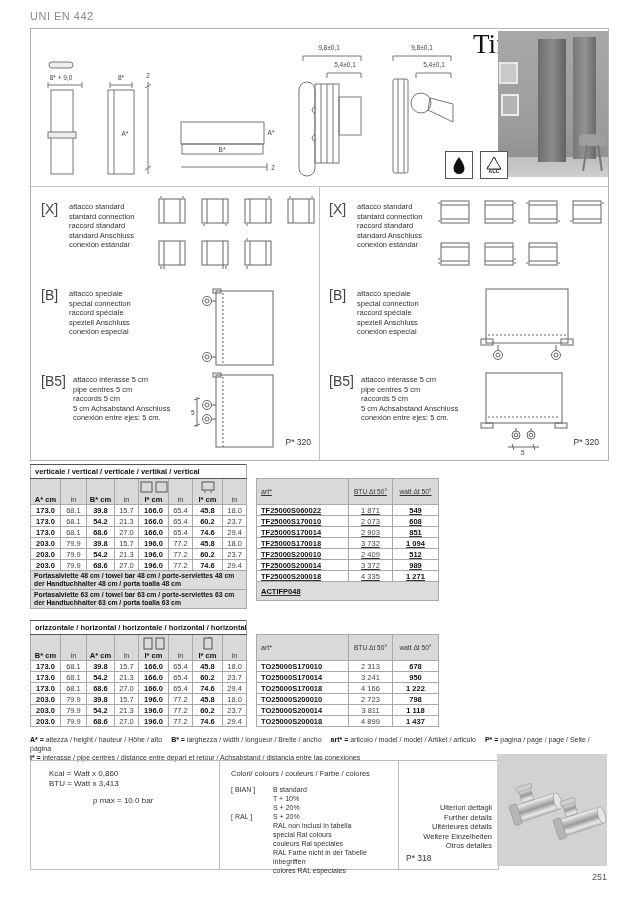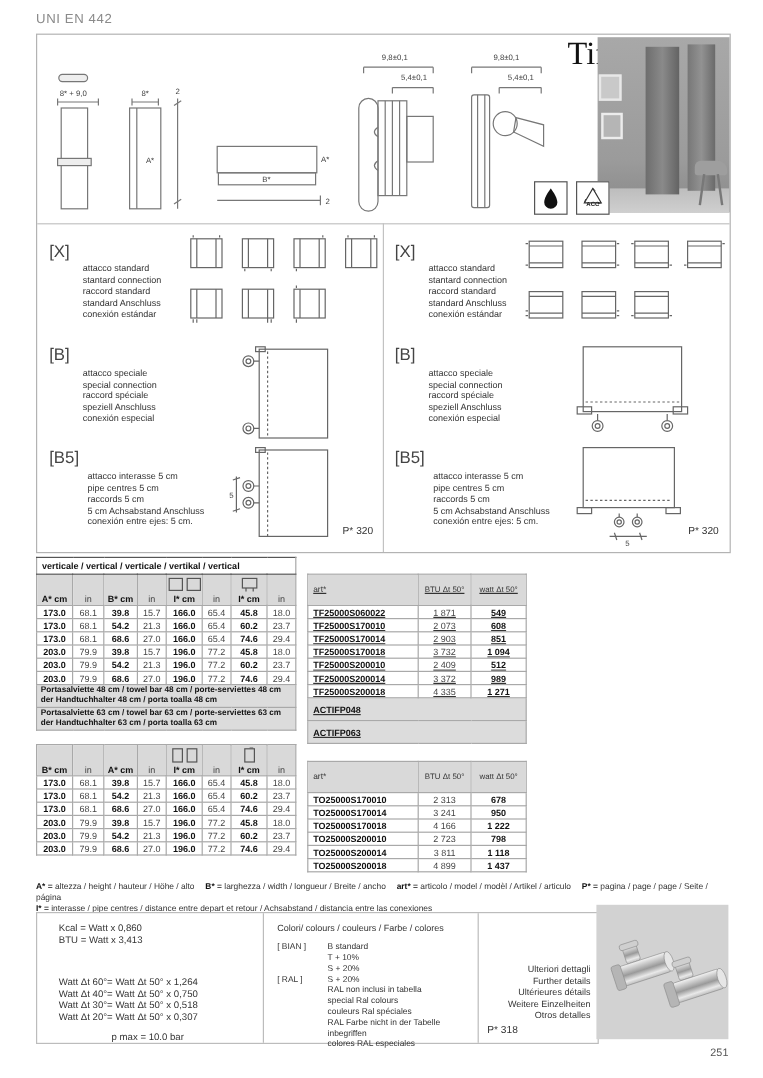--- a/index.html
+++ b/index.html
@@ -26,21 +26,21 @@
   .photo .chair-seat{position:absolute;left:81px;top:103px;width:27px;height:12px;background:#9e9e9e;border-radius:5px 8px 2px 2px;}
   .photo .chair-leg{position:absolute;left:86px;top:114px;width:2px;height:26px;background:#787878;transform:rotate(8deg);}
   .photo .chair-leg2{position:absolute;left:101px;top:114px;width:2px;height:26px;background:#787878;transform:rotate(-8deg);}
   
   .iconbox{width:26px;height:26px;border:1px solid #555;background:#fff;display:flex;align-items:center;justify-content:center;flex-direction:column;}
   .drop{left:414px;top:122px;}
   .acc{left:449px;top:122px;}
   .acc .acclbl{font-size:5px;font-weight:bold;color:#222;margin-top:-2px;}
   
   .code{font-size:14px;color:#444;}
-  .mlines{font-size:7.5px;line-height:9.6px;color:#333;width:125px;margin-top:17px;}
+  .mlines{font-size:7.5px;line-height:9.6px;color:#333;width:125px;}
   .pref{font-size:8.5px;color:#333;width:70px;text-align:right;}
   
   .tables{left:30px;top:464px;width:578px;height:300px;padding-left:22px;}
   table{border-collapse:collapse;table-layout:fixed;}
   .dimtbl{width:216px;border:1px solid #6f6f6f;}
   .arttbl{width:182px;border:1px solid #6f6f6f;}
   .dimtbl td,.dimtbl th,.arttbl td,.arttbl th{border:1px solid #a9a9a9;padding:0;font-size:7.5px;overflow:hidden;white-space:nowrap;}
   td.trow{height:13px;text-align:left;padding-left:4px;font-weight:bold;font-size:7.5px;color:#111;border-top:1px solid #555;border-bottom:1px solid #555;}
   th{background:#d9d9d9;height:25px;vertical-align:bottom;font-weight:normal;position:relative;padding-bottom:1px;}
   th.hb{font-weight:bold;color:#111;}
@@ -581,38 +581,38 @@
         <tr>
           <td class="artc">TF25000S200018</td>
           <td class="cn">4 335</td>
           <td class="cb">1 271</td>
         </tr>
       </tbody>
     <tbody>
         <tr>
           <td class="towelart" colspan="3">ACTIFP048</td>
         </tr>
-    <tr>
-          <td class="towelart" colspan="3">ACTIFP063</td>
-        </tr>
   </tbody>
     </table>
 
   <table class="dimtbl abs" style="left:0;top:156px;">
     <colgroup>
         <col style="width:30px">
         <col style="width:26px">
         <col style="width:28px">
         <col style="width:24px">
         <col style="width:30px">
         <col style="width:24px">
         <col style="width:30px">
         <col style="width:24px">
       </colgroup>
     <tbody>
+        <tr>
+          <td class="trow" colspan="8">orizzontale / horizontal / horizontale / horizontal / horizontal</td>
+        </tr>
     <tr>
       <th class="hb">B* cm</th>
       <th class="hn">in</th>
       <th class="hb">A* cm</th>
       <th class="hn">in</th>
       <th class="hb"><span class="colicon">
               <svg width="26" height="13" viewBox="0 0 26 13">
                 <g stroke="#555" fill="none">
                   <rect x="3" y="1" width="8" height="11"></rect>
                   <rect x="15" y="1" width="8" height="11"></rect>
@@ -764,26 +764,20 @@
   </div>
 </div>
 
 <div class="abs botbox">
   <div class="abs bdiv1"></div>
   <div class="abs bdiv2"></div>
 
   <div class="abs formulas">
     <div class="fline">Kcal  = Watt x 0,860</div>
     <div class="fline">BTU  = Watt x 3,413</div>
-    <div class="convblock">
-      <div class="fline">Watt Δt 60°= Watt Δt 50° x 1,264</div>
-      <div class="fline">Watt Δt 40°= Watt Δt 50° x 0,750</div>
-      <div class="fline">Watt Δt 30°= Watt Δt 50° x 0,518</div>
-      <div class="fline">Watt Δt 20°= Watt Δt 50° x 0,307</div>
-    </div>
     <div class="fline pmax">p max = 10.0 bar</div>
   </div>
 
   <div class="abs colors">
     <div class="ctitle">Colori/ colours / couleurs / Farbe / colores</div>
     <div class="crow">
       <span class="ccode">[ BIAN ]</span>
       <span>
         <div>B standard</div>
         <div>T   + 10%</div>

